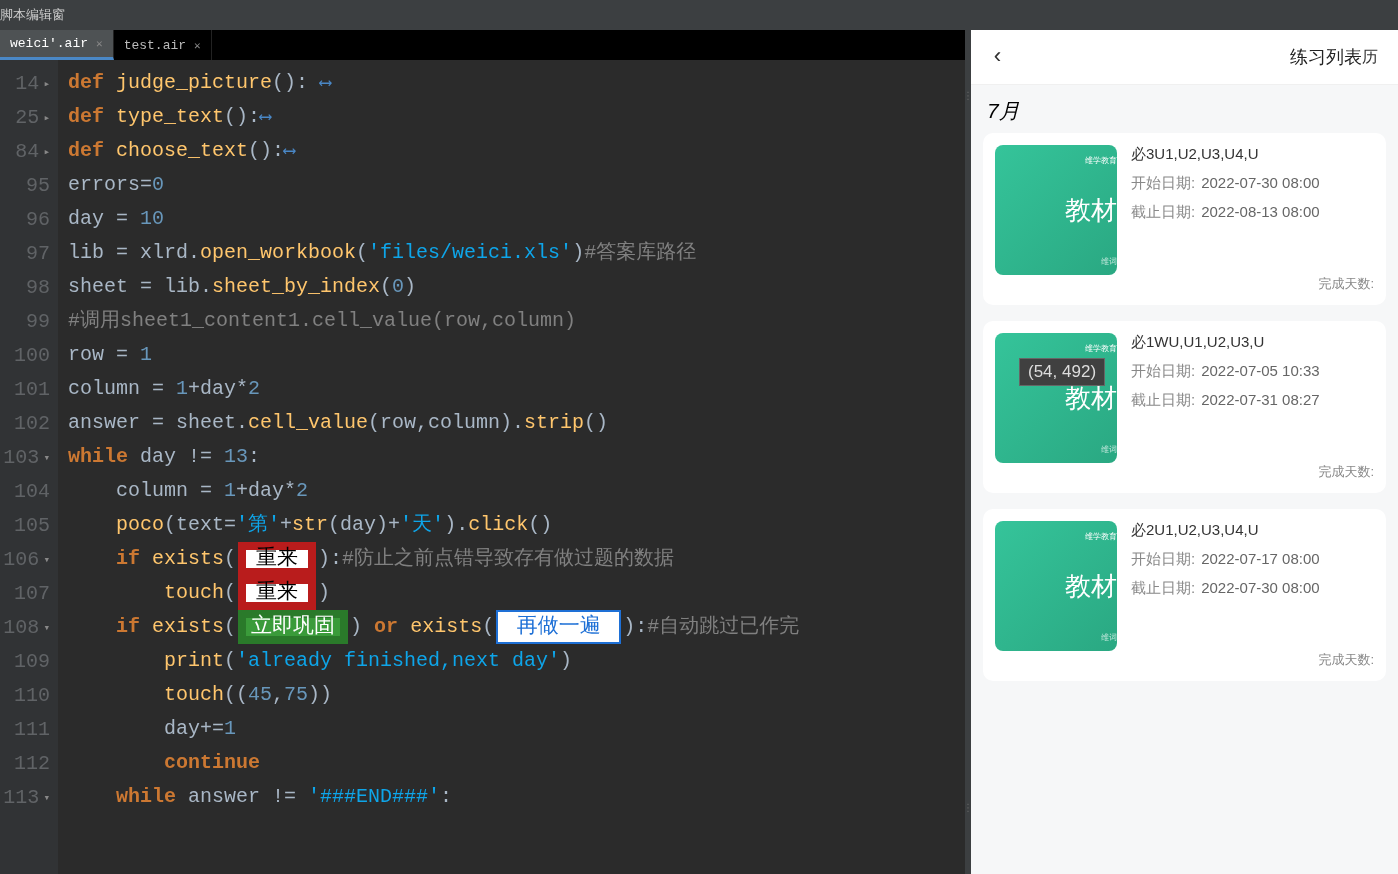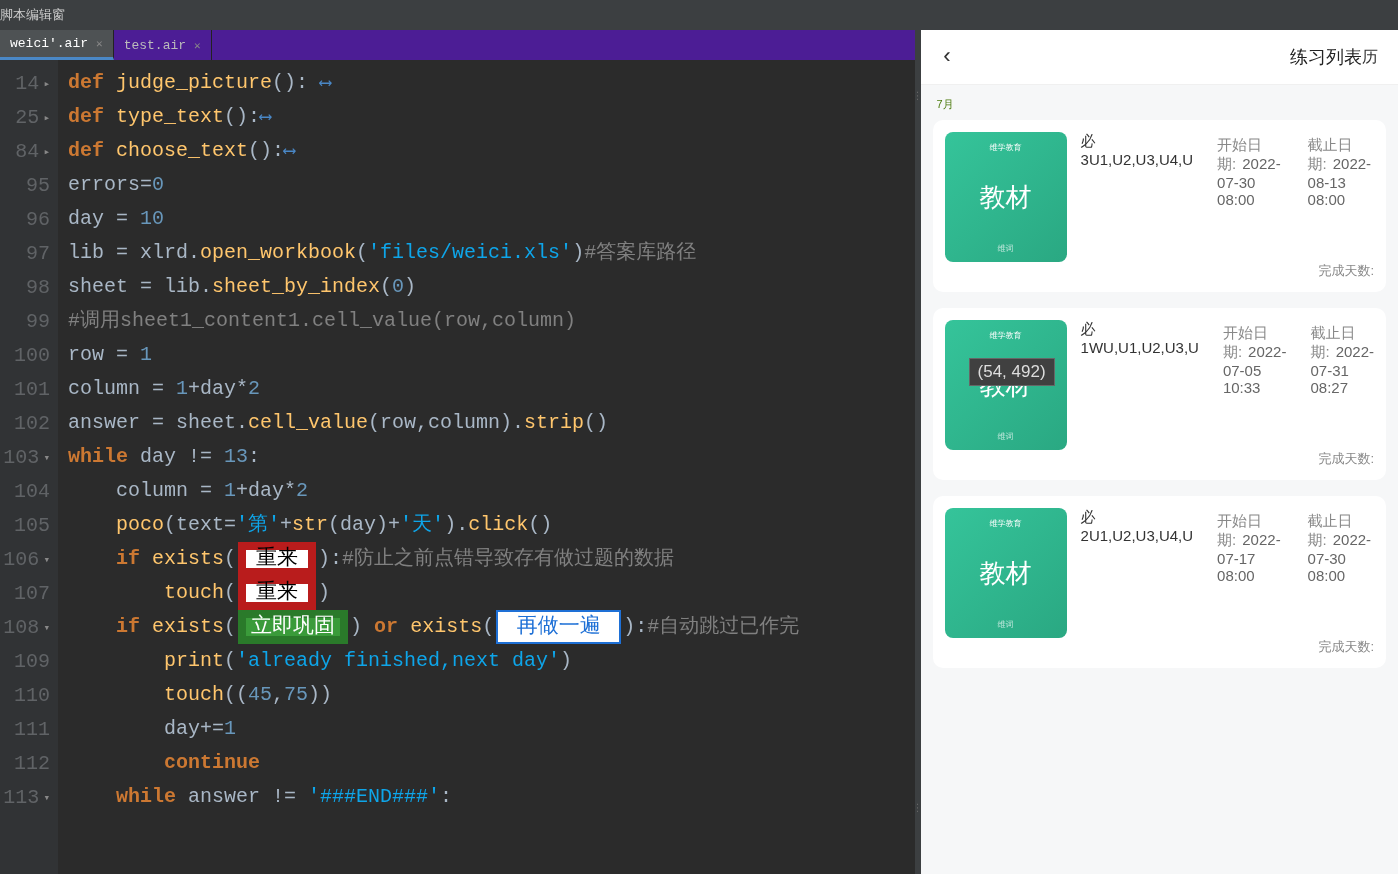--- a/index.html
+++ b/index.html
@@ -26,21 +26,21 @@
   flex: 1;
   overflow: hidden;
 }
 .editor-panel {
   width: 965px;
   display: flex;
   flex-direction: column;
   background: #2b2b2b;
 }
 .tabs {
-  background: #4c1d95;
+  background: #000000;
   display: flex;
   height: 30px;
 }
 .tab {
   display: flex;
   align-items: center;
   padding: 0 10px;
   font-size: 13px;
   color: #bbb;
   gap: 8px;
@@ -121,46 +121,46 @@
   display: flex;
   align-items: center;
   padding: 0 20px;
   border-bottom: 1px solid #f0f0f0;
   background: #fff;
 }
 .back-arrow { font-size: 22px; color: #333; }
 .mob-title { flex:1; text-align:right; font-size: 18px; color: #222; font-family: sans-serif; }
 .mob-right { font-size: 16px; color: #333; font-family: sans-serif; }
 .mob-body { background: #f6f7f8; flex: 1; padding: 0 12px 12px 12px; font-family: sans-serif; }
-.month { font-size: 11px; color: #4d7c0f; padding: 12px 4px 8px 4px; }
+.month { font-size: 21px; color: #000000; padding: 12px 4px 8px 4px; font-style: italic; }
 .card {
   background: #fff;
   border-radius: 10px;
   padding: 12px;
   margin-bottom: 16px;
   display: flex;
   flex-direction: column;
 }
 .card-top { display: flex; gap: 14px; }
 .thumb {
   width: 122px;
   height: 130px;
   background: linear-gradient(135deg,#35c49a,#2aa882);
   border-radius: 8px;
   color: #fff;
   display: flex;
   flex-direction: column;
-  align-items: center;
+  align-items: flex-end;
   justify-content: center;
   position: relative;
 }
 .thumb-brand { font-size: 8px; position: absolute; top: 10px; }
 .thumb-label { font-size: 26px; }
 .thumb-footer { font-size: 8px; position: absolute; bottom: 8px; opacity: .7; }
-.card-info { flex:1; display:flex; flex-direction:row; gap:24px; }
+.card-info { flex:1; display:flex; flex-direction:column; gap:6px; }
 .card-title { font-size: 15px; color: #333; font-weight: 500; }
 .card-date { font-size: 15px; color: #888; margin-top: 4px; }
 .card-date .dlabel { color: #888; }
 .card-date .dval { color: #666; margin-left: 6px; }
 .card-footer { text-align: right; font-size: 13px; color: #888; margin-top: 0; }
 .coord-tooltip {
   position: absolute;
   top: 328px;
   left: 48px;
   background: #404040;

